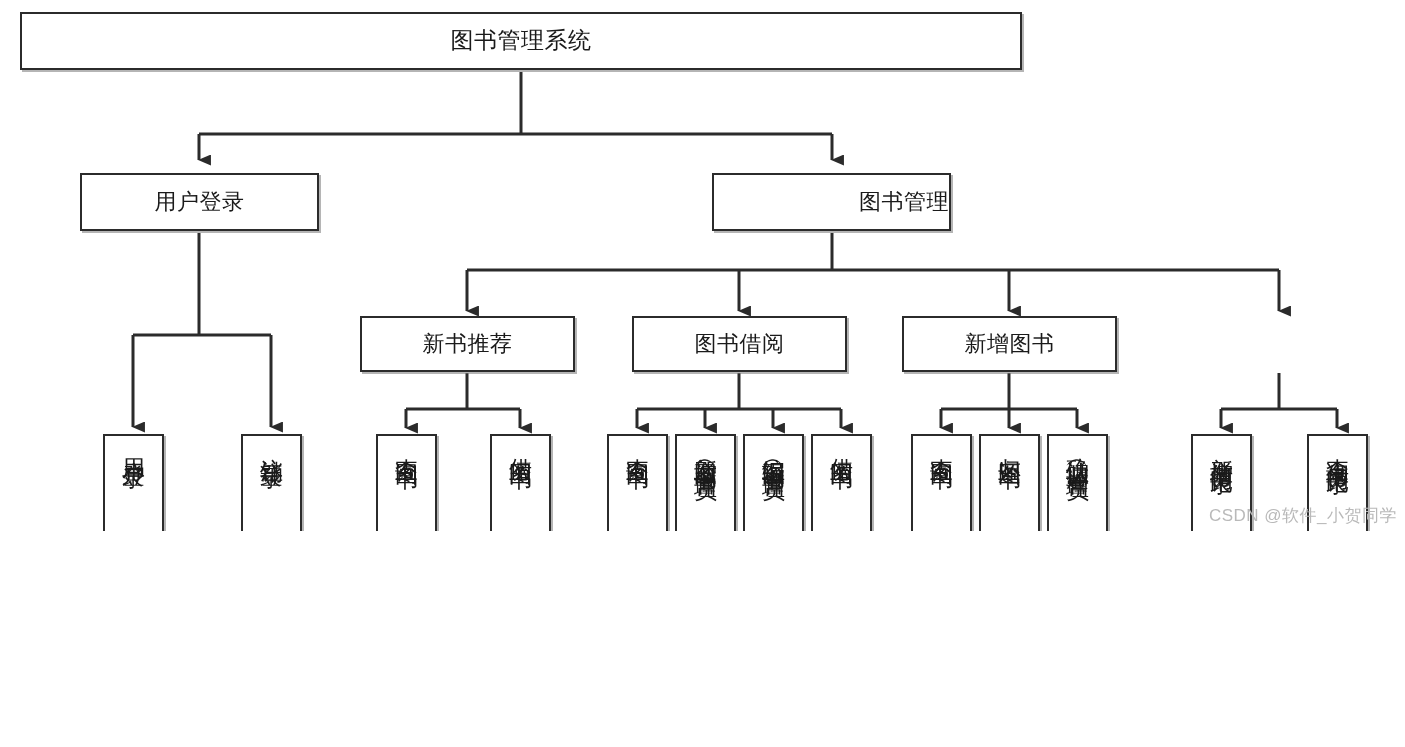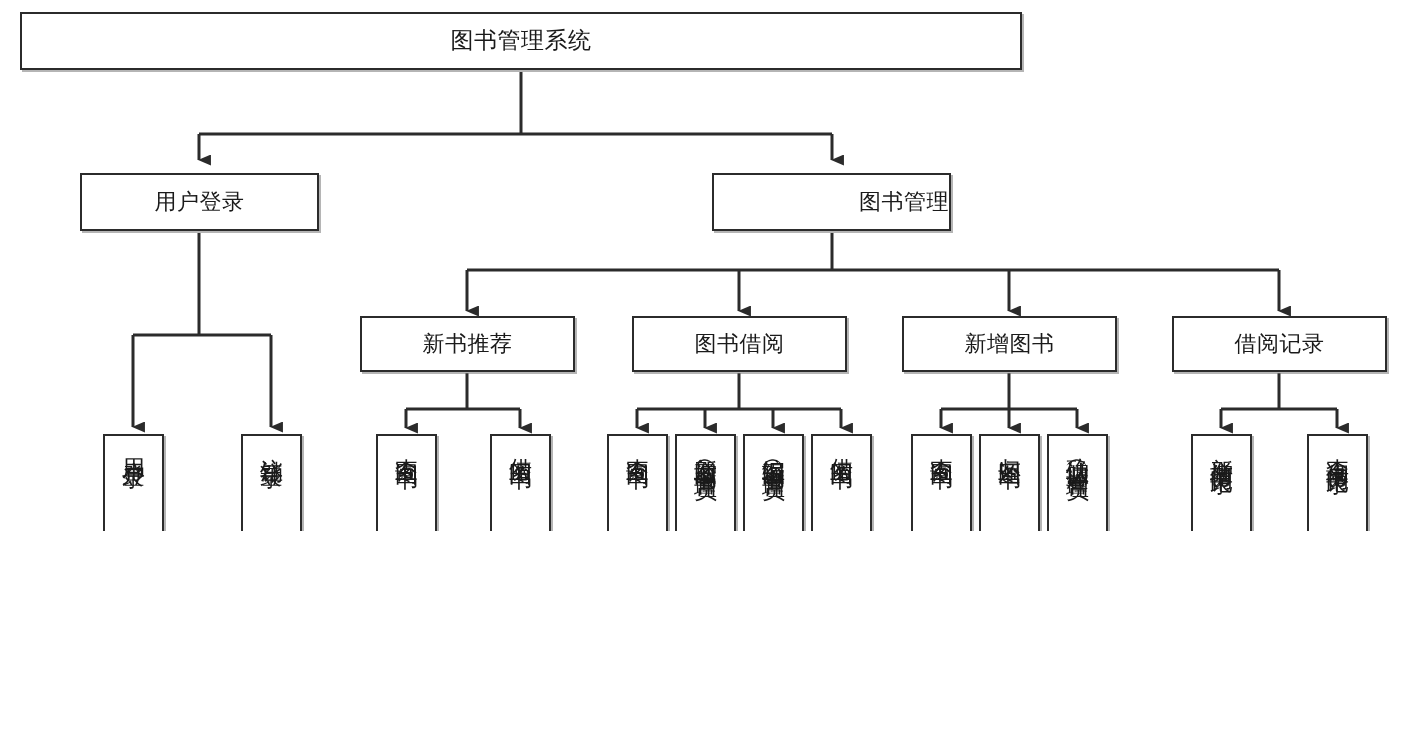--- a/index.html
+++ b/index.html
@@ -144,23 +144,20 @@
 
   <div class="node horiz" style="left:360px; top:316px; width:215px; height:56px;">
     <span class="lbl">新书推荐</span>
   </div>
   <div class="node horiz" style="left:632px; top:316px; width:215px; height:56px;">
     <span class="lbl">图书借阅</span>
   </div>
   <div class="node horiz" style="left:902px; top:316px; width:215px; height:56px;">
     <span class="lbl">新增图书</span>
   </div>
-  <div class="node horiz" style="left:1172px; top:316px; width:215px; height:56px;">
-    <span class="lbl">借阅记录</span>
-  </div>
 
   <div class="node vert" style="left:103px; top:434px; width:61px; height:299px;">
     <span class="lbl">用户登录</span>
   </div>
   <div class="node vert" style="left:241px; top:434px; width:61px; height:299px;">
     <span class="lbl">注销登录</span>
   </div>
 
   <div class="node vert" style="left:376px; top:434px; width:61px; height:299px;">
     <span class="lbl">查询图书</span>
@@ -192,14 +189,15 @@
     <span class="lbl">确认归还（管理员）</span>
   </div>
 
   <div class="node vert" style="left:1191px; top:434px; width:61px; height:299px;">
     <span class="lbl">新增借阅记录</span>
   </div>
   <div class="node vert" style="left:1307px; top:434px; width:61px; height:299px;">
     <span class="lbl">查询借阅记录</span>
   </div>
 
+  <div id="watermark">CSDN @软件_小贺同学</div>
 
 </div>
 
 </body></html>

